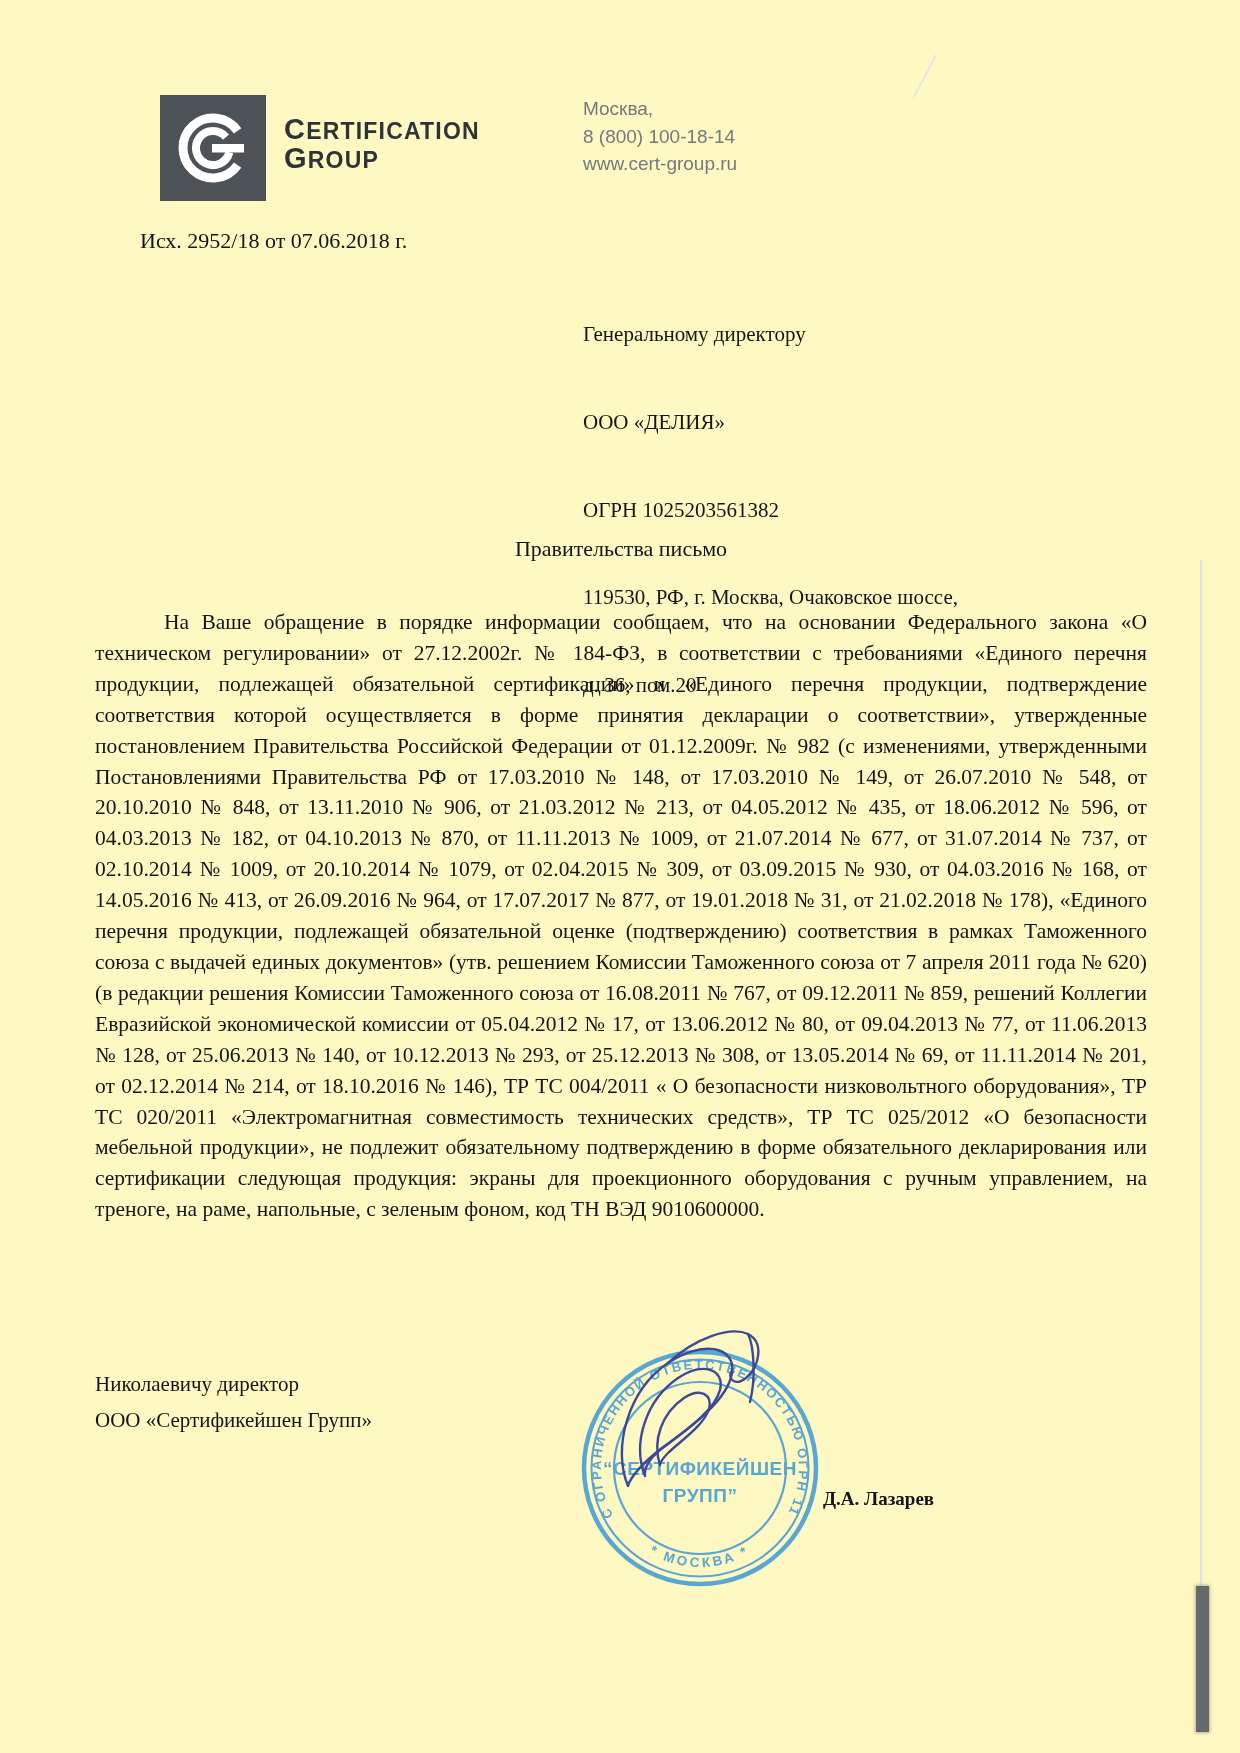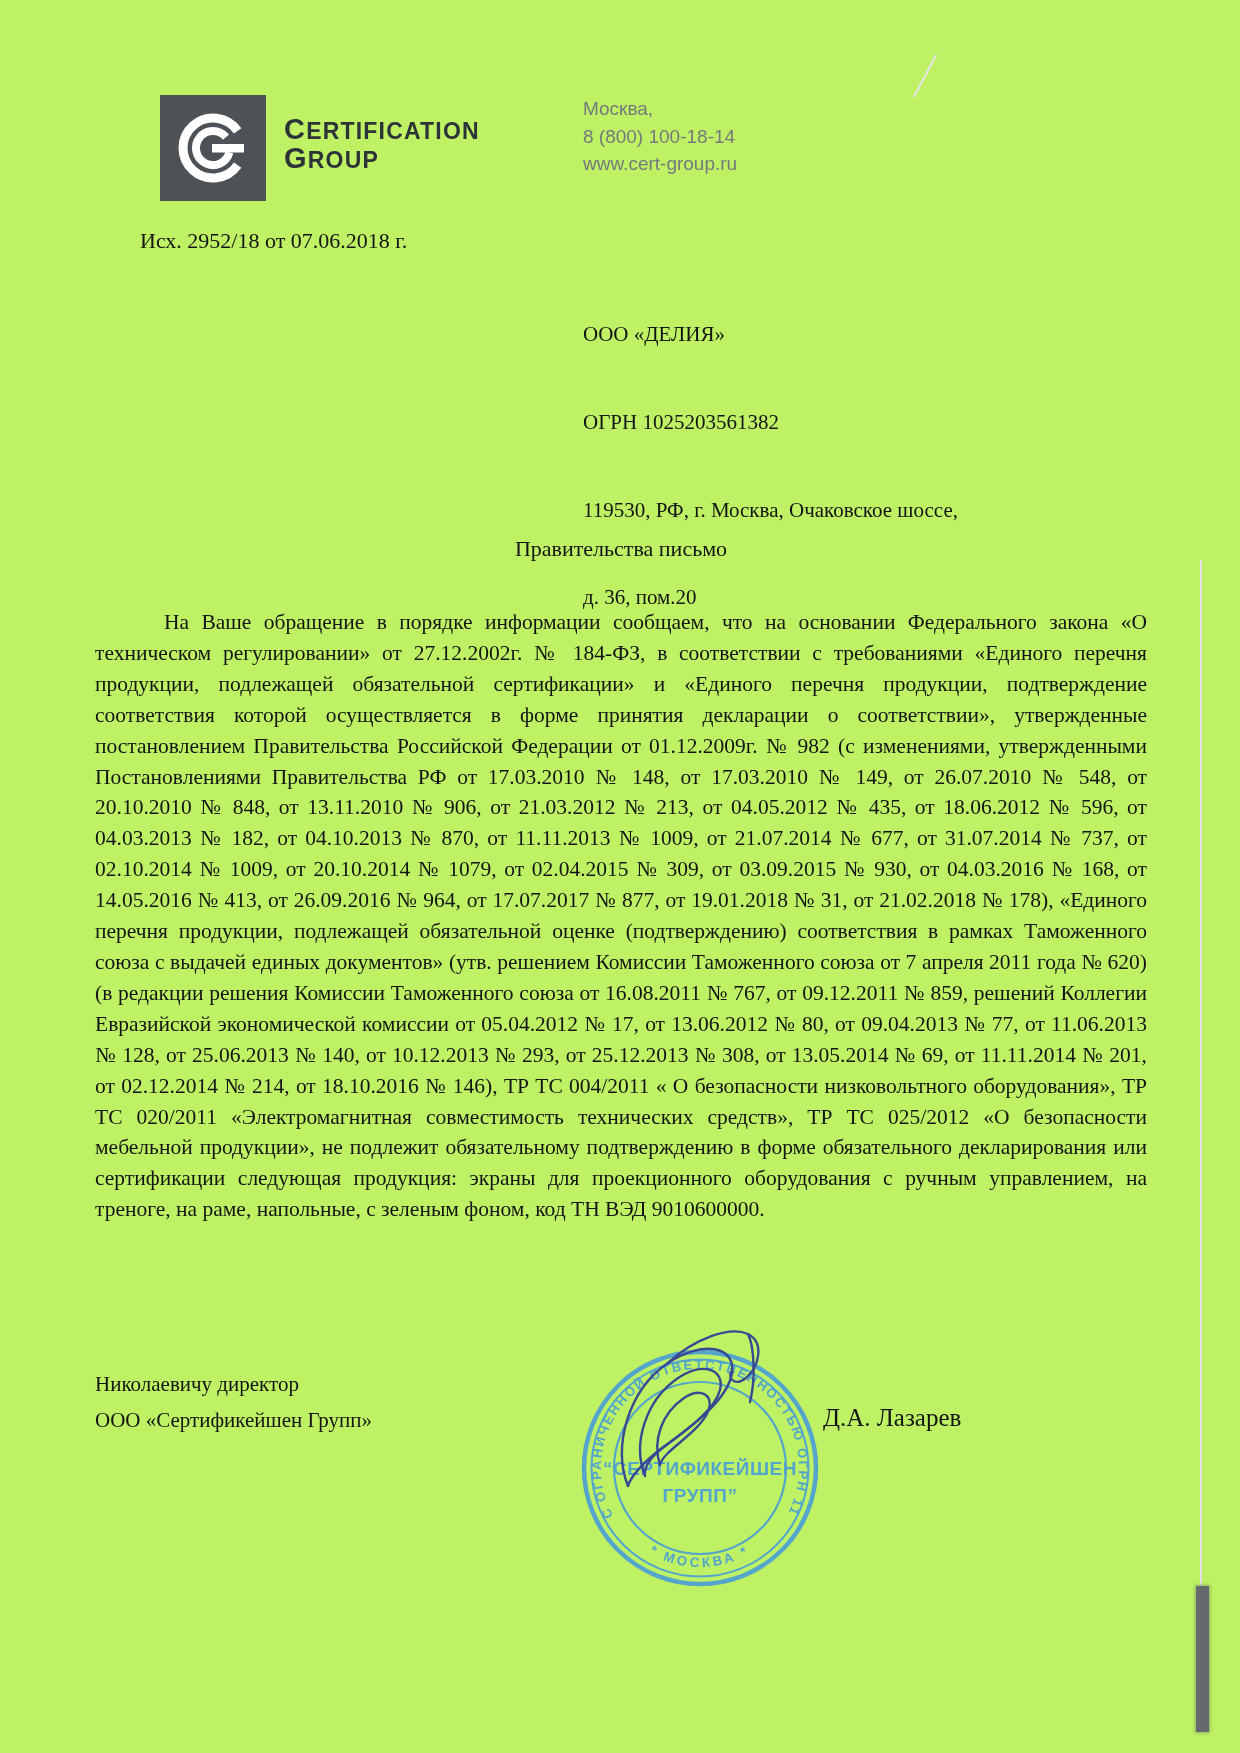--- a/index.html
+++ b/index.html
@@ -1,17 +1,17 @@
 <!DOCTYPE html>
 <html><head>
 <meta charset="utf-8">
 <style>
   html,body{margin:0;padding:0;background:#e9e9e9;}
   .page{
-    position:relative;width:1240px;height:1753px;background:#bef264;
+    position:relative;width:1240px;height:1753px;background:#fef9c3;
     margin:0 auto;overflow:hidden;
     font-family:"Liberation Serif","DejaVu Serif",serif;color:#141414;
   }
   
   .logo-square{position:absolute;left:160px;top:95px;width:106px;height:106px;}
   .logo-name{
     position:absolute;left:284px;top:116px;
     font-family:"Liberation Sans","DejaVu Sans",sans-serif;
     font-weight:700;color:#2e3338;letter-spacing:1.2px;
     font-size:23px;line-height:27px;text-transform:uppercase;
@@ -25,21 +25,21 @@
   .ref-line{position:absolute;left:100px;top:228px;font-size:22px;margin-left:40px;}
   .recipient{position:absolute;left:583px;top:262px;font-size:21px;line-height:29.2px;white-space:pre-wrap;}
   
   .title{position:absolute;left:95px;top:536px;width:1052px;text-align:center;font-size:22px;}
   .body-text{
     position:absolute;left:95px;top:607px;width:1052px;
     font-size:21.5px;line-height:30.9px;text-align:justify;text-indent:69px;
   }
   .sig-line1{position:absolute;left:95px;top:1372px;font-size:21px;}
   .sig-line2{position:absolute;left:95px;top:1408px;font-size:21px;}
-  .signer{position:absolute;left:823px;top:1404px;font-size:25px;}
+  .signer{position:absolute;left:823px;top:1488px;font-size:19px;font-weight:bold;}
   
   .stamp{position:absolute;left:550px;top:1318px;width:300px;height:300px;opacity:.92;}
   .stamp text{font-family:"Liberation Sans","DejaVu Sans",sans-serif;font-weight:700;}
   .ring-text{font-size:13px;letter-spacing:2px;}
   .bottom-text{font-size:13.5px;letter-spacing:3px;}
   .center-text{font-size:19px;letter-spacing:.5px;}
   
   .scan-line-right{position:absolute;left:1200px;top:560px;width:2px;height:1028px;background:#e0e1e3;}
   .scan-bar-right{position:absolute;left:1196px;top:1586px;width:13px;height:146px;background:#66696c;box-shadow:0 0 3px 1px rgba(102,105,108,.5);}
   .scan-scratch-top{position:absolute;left:924px;top:52px;width:2px;height:48px;background:#e4e5e7;transform:rotate(28deg);}
@@ -63,20 +63,21 @@
 
   <div class="contact">
     <div>Москва,</div>
     <div>8 (800) 100-18-14</div>
     <div>www.cert-group.ru</div>
   </div>
 
   <div class="ref-line">Исх. 2952/18 от 07.06.2018 г.</div>
 
   <div class="recipient">
+    <div>Генеральному директору</div>
     <div>ООО «ДЕЛИЯ»</div>
     <div>ОГРН 1025203561382</div>
     <div>119530, РФ, г. Москва, Очаковское шоссе,</div>
     <div>д. 36, пом.20</div>
   </div>
 
   <div class="title">Правительства письмо</div>
 
   <div class="body-text">На Ваше обращение в порядке информации сообщаем, что на основании Федерального закона «О техническом регулировании» от 27.12.2002г. № 184-ФЗ, в соответствии с требованиями «Единого перечня продукции, подлежащей обязательной сертификации» и «Единого перечня продукции, подтверждение соответствия которой осуществляется в форме принятия декларации о соответствии», утвержденные постановлением Правительства Российской Федерации от 01.12.2009г. № 982 (с изменениями, утвержденными Постановлениями Правительства РФ от 17.03.2010 № 148, от 17.03.2010 № 149, от 26.07.2010 № 548, от 20.10.2010 № 848, от 13.11.2010 № 906, от 21.03.2012 № 213, от 04.05.2012 № 435, от 18.06.2012 № 596, от 04.03.2013 № 182, от 04.10.2013 № 870, от 11.11.2013 № 1009, от 21.07.2014 № 677, от 31.07.2014 № 737, от 02.10.2014 № 1009, от 20.10.2014 № 1079, от 02.04.2015 № 309, от 03.09.2015 № 930, от 04.03.2016 № 168, от 14.05.2016 № 413, от 26.09.2016 № 964, от 17.07.2017 № 877, от 19.01.2018 № 31, от 21.02.2018 № 178), «Единого перечня продукции, подлежащей обязательной оценке (подтверждению) соответствия в рамках Таможенного союза с выдачей единых документов» (утв. решением Комиссии Таможенного союза от 7 апреля 2011 года № 620) (в редакции решения Комиссии Таможенного союза от 16.08.2011 № 767, от 09.12.2011 № 859, решений Коллегии Евразийской экономической комиссии от 05.04.2012 № 17, от 13.06.2012 № 80, от 09.04.2013 № 77, от 11.06.2013 № 128, от 25.06.2013 № 140, от 10.12.2013 № 293, от 25.12.2013 № 308, от 13.05.2014 № 69, от 11.11.2014 № 201, от 02.12.2014 № 214, от 18.10.2016 № 146), ТР ТС 004/2011 « О безопасности низковольтного оборудования», ТР ТС 020/2011 «Электромагнитная совместимость технических средств», ТР ТС 025/2012 «О безопасности мебельной продукции», не подлежит обязательному подтверждению в форме обязательного декларирования или сертификации следующая продукция: экраны для проекционного оборудования с ручным управлением, на треноге, на раме, напольные, с зеленым фоном, код ТН ВЭД 9010600000.</div>
 

